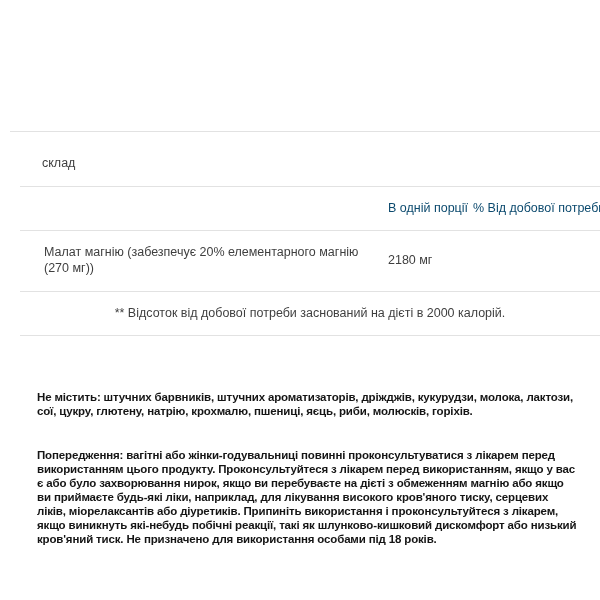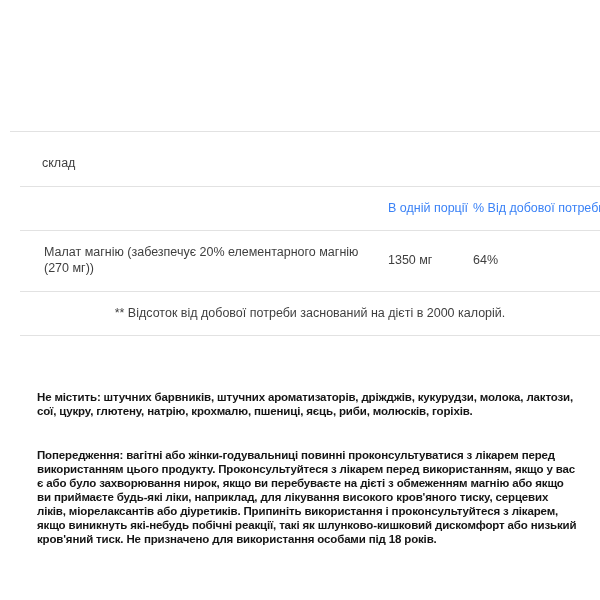--- a/index.html
+++ b/index.html
@@ -37,21 +37,21 @@
   .facts .row.grid {
     display: grid;
     grid-template-columns: 346px 85px 1fr;
     column-gap: 0;
     align-items: center;
   }
   .facts .row.tall { min-height: 40px; }
   .facts .cell-name { padding-left: 12px; padding-right: 8px; }
   .facts .cell-amount { white-space: nowrap; }
   .facts .cell-dv { white-space: nowrap; }
-  .facts .header-row { color: #3b82f6; text-align: center; }
+  .facts .header-row { color: #0c4a6e; text-align: center; }
   .facts .footnote-row { min-height: 36px; justify-content: center; }
   
   .fineprint {
     position: absolute;
     top: 360px;
     left: 7px;
     width: 580px;
     color: #151515;
     font-weight: bold;
     font-size: 11.5px;
@@ -74,22 +74,21 @@
 
 
     <div class="row grid tall header-row">
       <span class="cell-name"></span>
       <span class="cell-amount">В одній порції</span>
       <span class="cell-dv">% Від добової потреби **</span>
     </div>
 
     <div class="row grid tall">
       <span class="cell-name">Малат магнію (забезпечує 20% елементарного магнію (270 мг))</span>
-      <span class="cell-amount">1350 мг</span>
-      <span class="cell-dv">64%</span>
+      <span class="cell-amount">2180 мг</span>
     </div>
 
     <div class="row footnote-row">
       <span>** Відсоток від добової потреби заснований на дієті в 2000 калорій.</span>
     </div>
 
   </div>
 
   <div class="fineprint">
     <p>Не містить: штучних барвників, штучних ароматизаторів, дріжджів, кукурудзи, молока, лактози, сої, цукру, глютену, натрію, крохмалю, пшениці, яєць, риби, молюсків, горіхів.</p>

